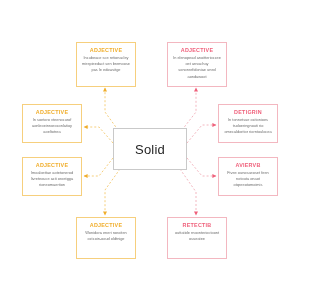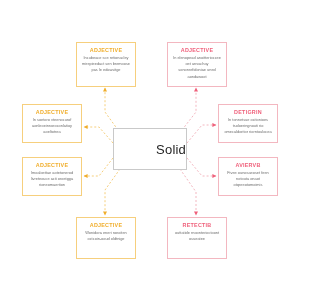--- a/index.html
+++ b/index.html
@@ -64,21 +64,21 @@
     position: absolute;
     left: 113px;
     top: 128px;
     width: 74px;
     height: 42px;
     box-sizing: border-box;
     background: #ffffff;
     border: 1px solid #c9c9c9;
     display: flex;
     align-items: center;
-    justify-content: flex-end;
+    justify-content: center;
     z-index: 5;
   }
   #center-node .center-label {
     font-size: 13px;
     color: #1f1f1f;
     letter-spacing: 0.2px;
   }
 </style>
 </head>
 <body>

